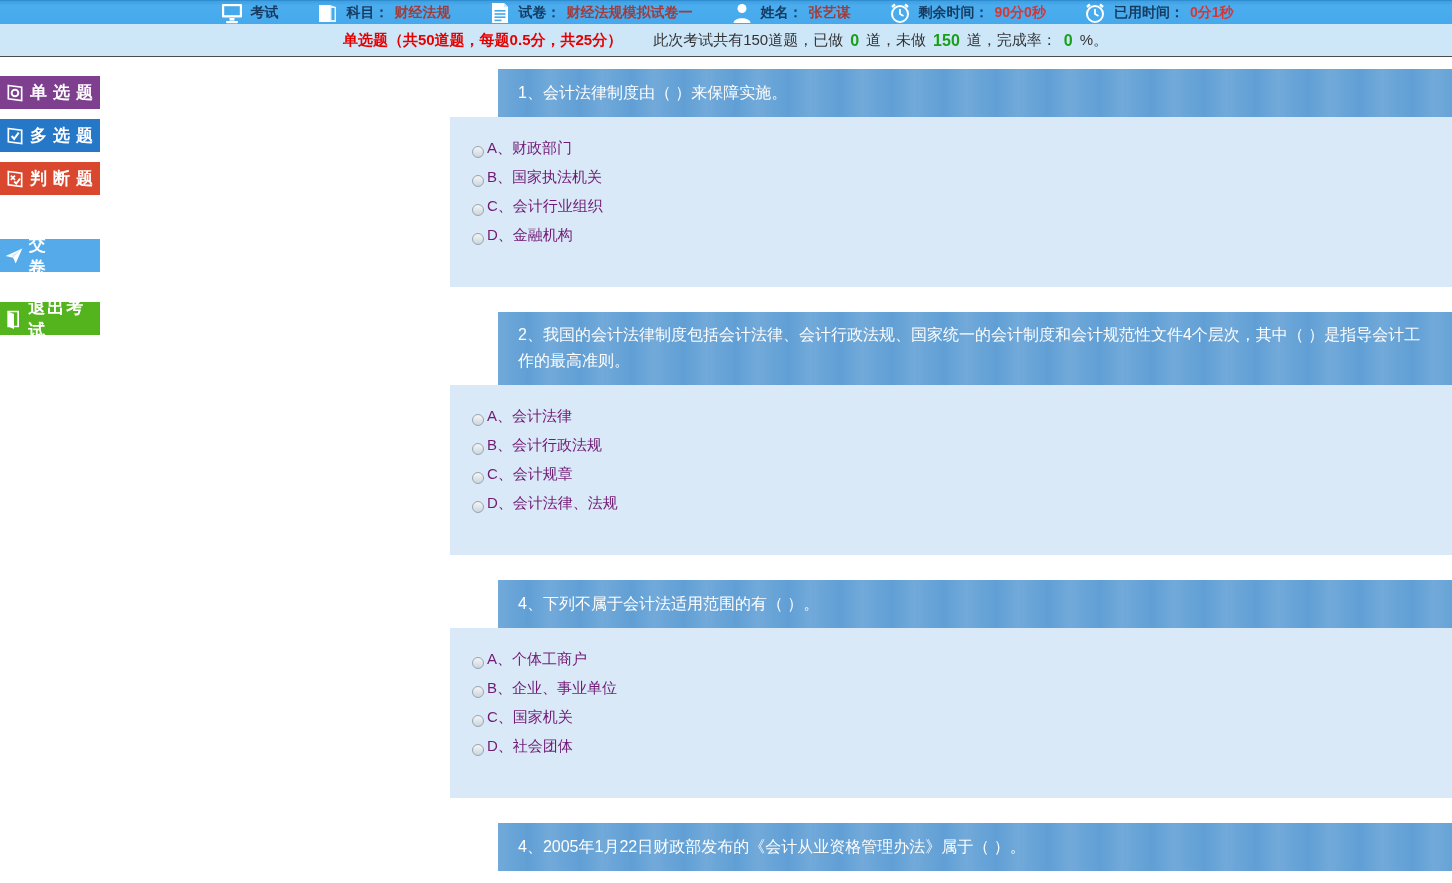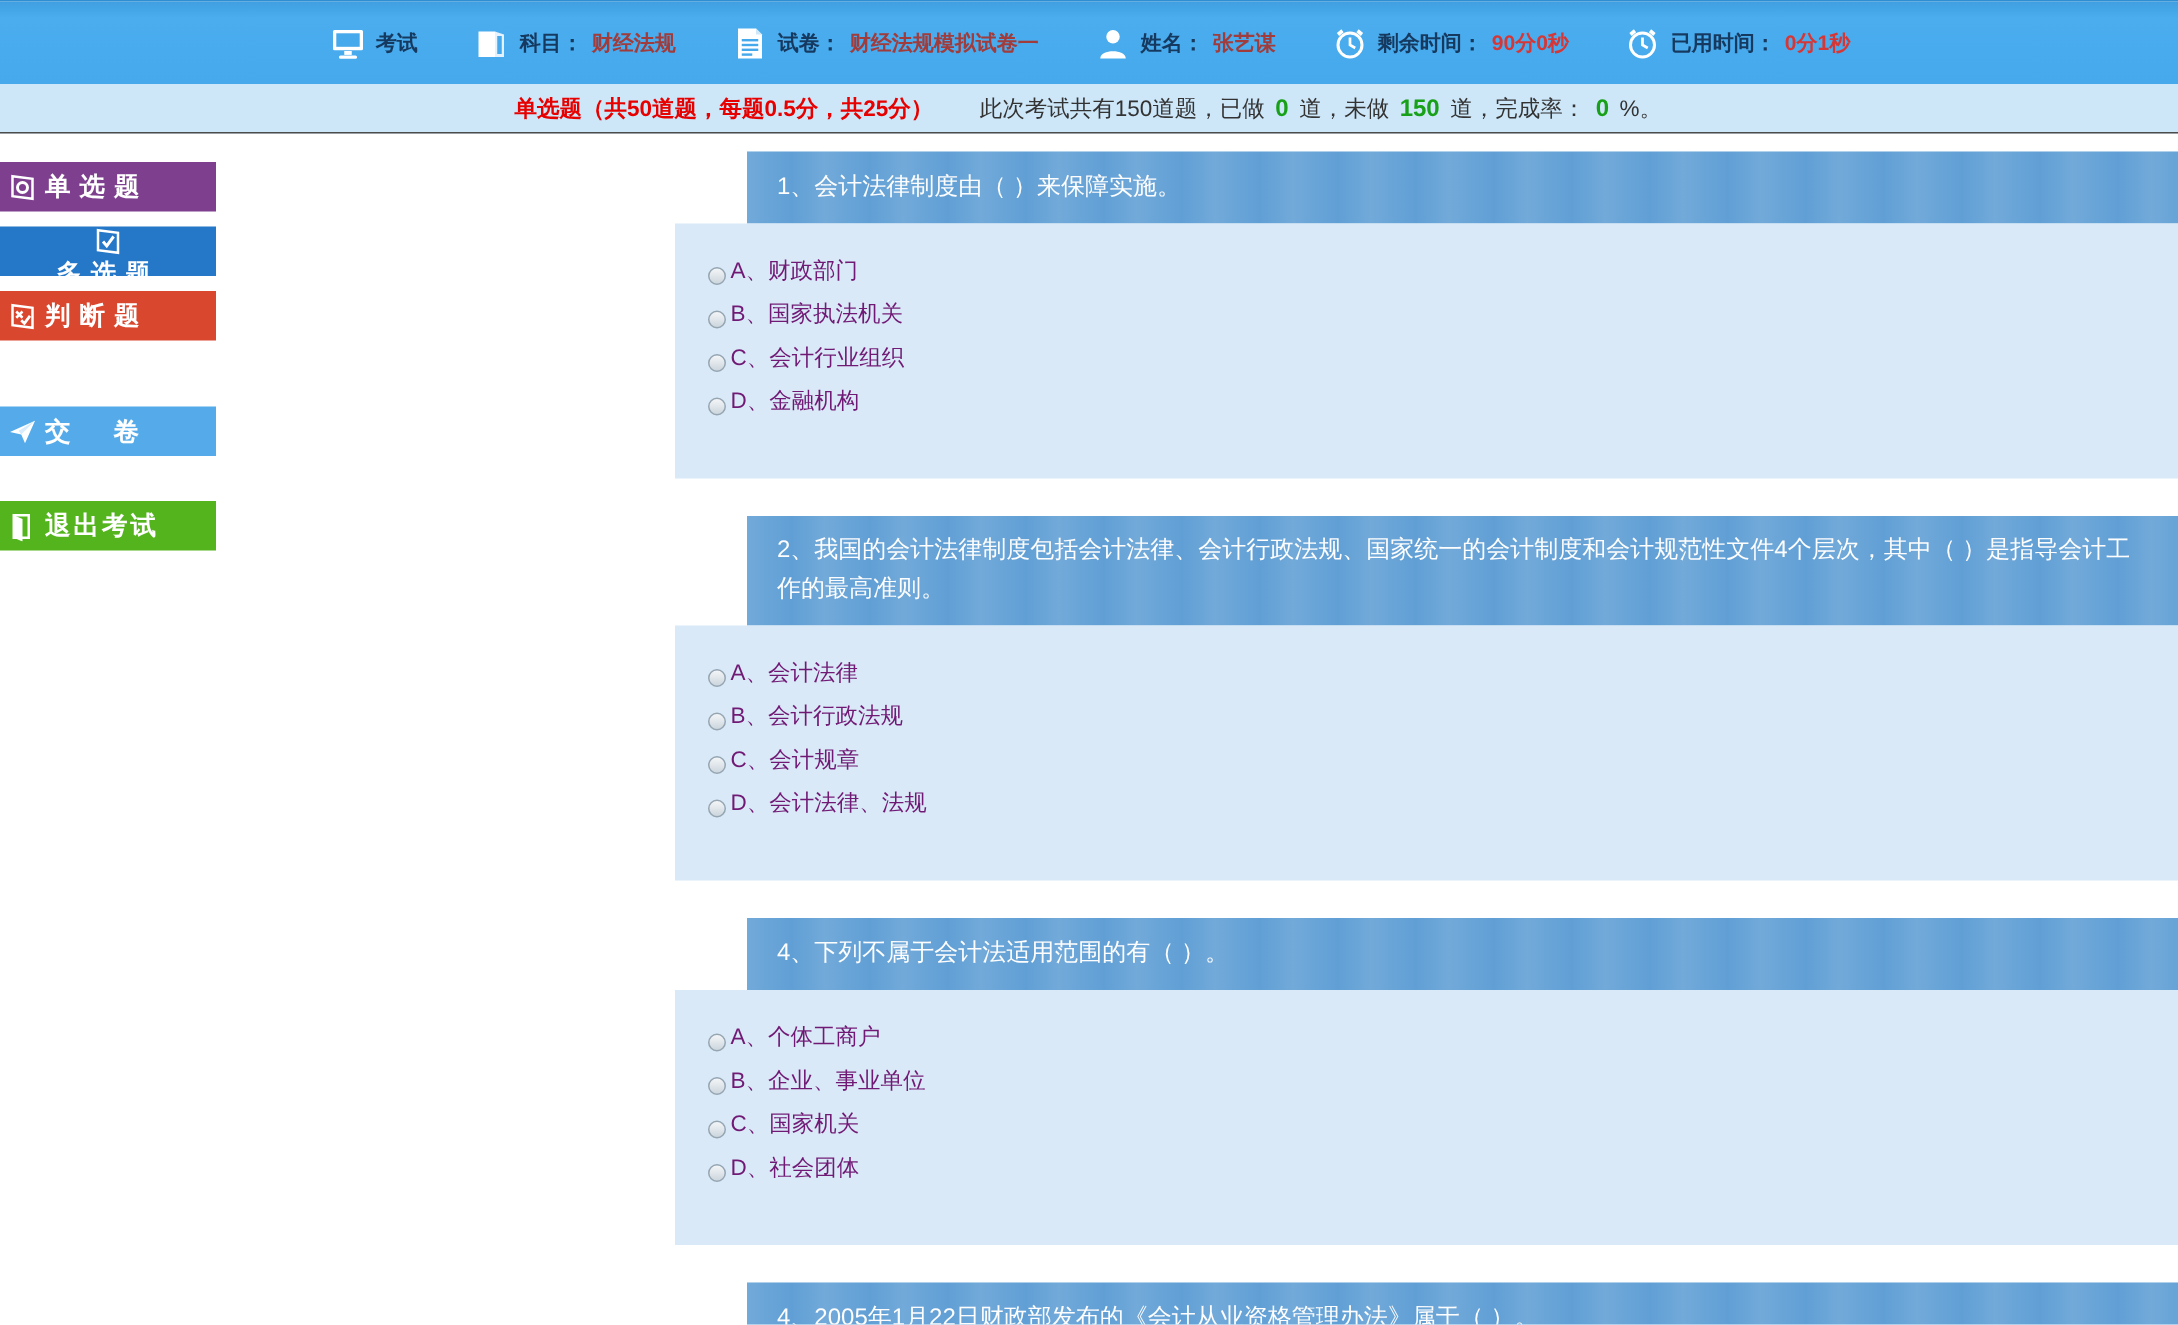--- a/index.html
+++ b/index.html
@@ -1,20 +1,20 @@
 <!DOCTYPE html>
 <html><head>
 <meta charset="utf-8">
 <style>
   * { margin:0; padding:0; box-sizing:border-box; }
   html,body { width:1452px; height:883px; overflow:hidden; background:#fff;
               font-family:"Liberation Sans","DejaVu Sans",sans-serif; }
 
   
-  .topbar { height:56px; background:linear-gradient(180deg,#3f9fe0 0%,#4badee 20%,#45a9ec 100%);
+  .topbar { height:24px; background:linear-gradient(180deg,#3f9fe0 0%,#4badee 20%,#45a9ec 100%);
             border-top:1px solid #2f8ed2; display:flex; align-items:center; justify-content:center; }
   .topbar-inner { display:flex; align-items:center; gap:36px; }
   .tb-item { display:flex; align-items:center; gap:6px; font-size:14px; font-weight:bold; white-space:nowrap; }
   .tb-item .lbl { color:#16395f; }
   .tb-item .val { color:#a03c3c; }
   .tb-item .val.time { color:#d53737; }
   .tb-icon { width:26px; height:26px; display:inline-flex; align-items:center; justify-content:center; }
   .tb-icon svg { width:24px; height:24px; }
 
   
@@ -24,26 +24,26 @@
   .infobar .prog { color:#333; display:flex; align-items:flex-end; }
   .infobar .num { color:#18a018; font-weight:bold; font-size:16px; margin:0 6px; }
   .infobar .seg { margin:0 1px; }
 
   
   .layout { display:flex; width:1452px; }
   .sidebar { width:450px; padding-top:19px; flex-shrink:0; }
   .main { width:1002px; padding-top:12px; }
 
   
-  .side-btn { width:144px; height:33px; margin-bottom:10px; display:flex; align-items:center;
+  .side-btn { width:100px; height:33px; margin-bottom:10px; display:flex; align-items:center;
               color:#fff; font-size:17px; font-weight:bold; cursor:pointer; }
   .side-btn .s-icon { width:30px; display:inline-flex; justify-content:center; }
   .side-btn .s-icon svg { width:20px; height:20px; }
   .side-btn.single { background:#7d3f8e; letter-spacing:6px; }
-  .side-btn.multi  { background:#2577c8; letter-spacing:6px;flex-direction:column; }
+  .side-btn.multi  { background:#2577c8; letter-spacing:6px; }
   .side-btn.judge  { background:#d9472f; letter-spacing:6px; }
   .side-btn.submit { background:#55abea; letter-spacing:12px; margin-top:44px; }
   .side-btn.exit   { background:#54b41d; letter-spacing:2px; margin-top:30px; }
 
   
   .question { margin-bottom:25px; }
   .q-header { min-height:48px; display:flex; align-items:center; padding:10px 20px;
               color:#fdfdfd; font-size:16px; line-height:1.65;
               background-color:#5d9dd4;
               background-image:repeating-linear-gradient(90deg,

